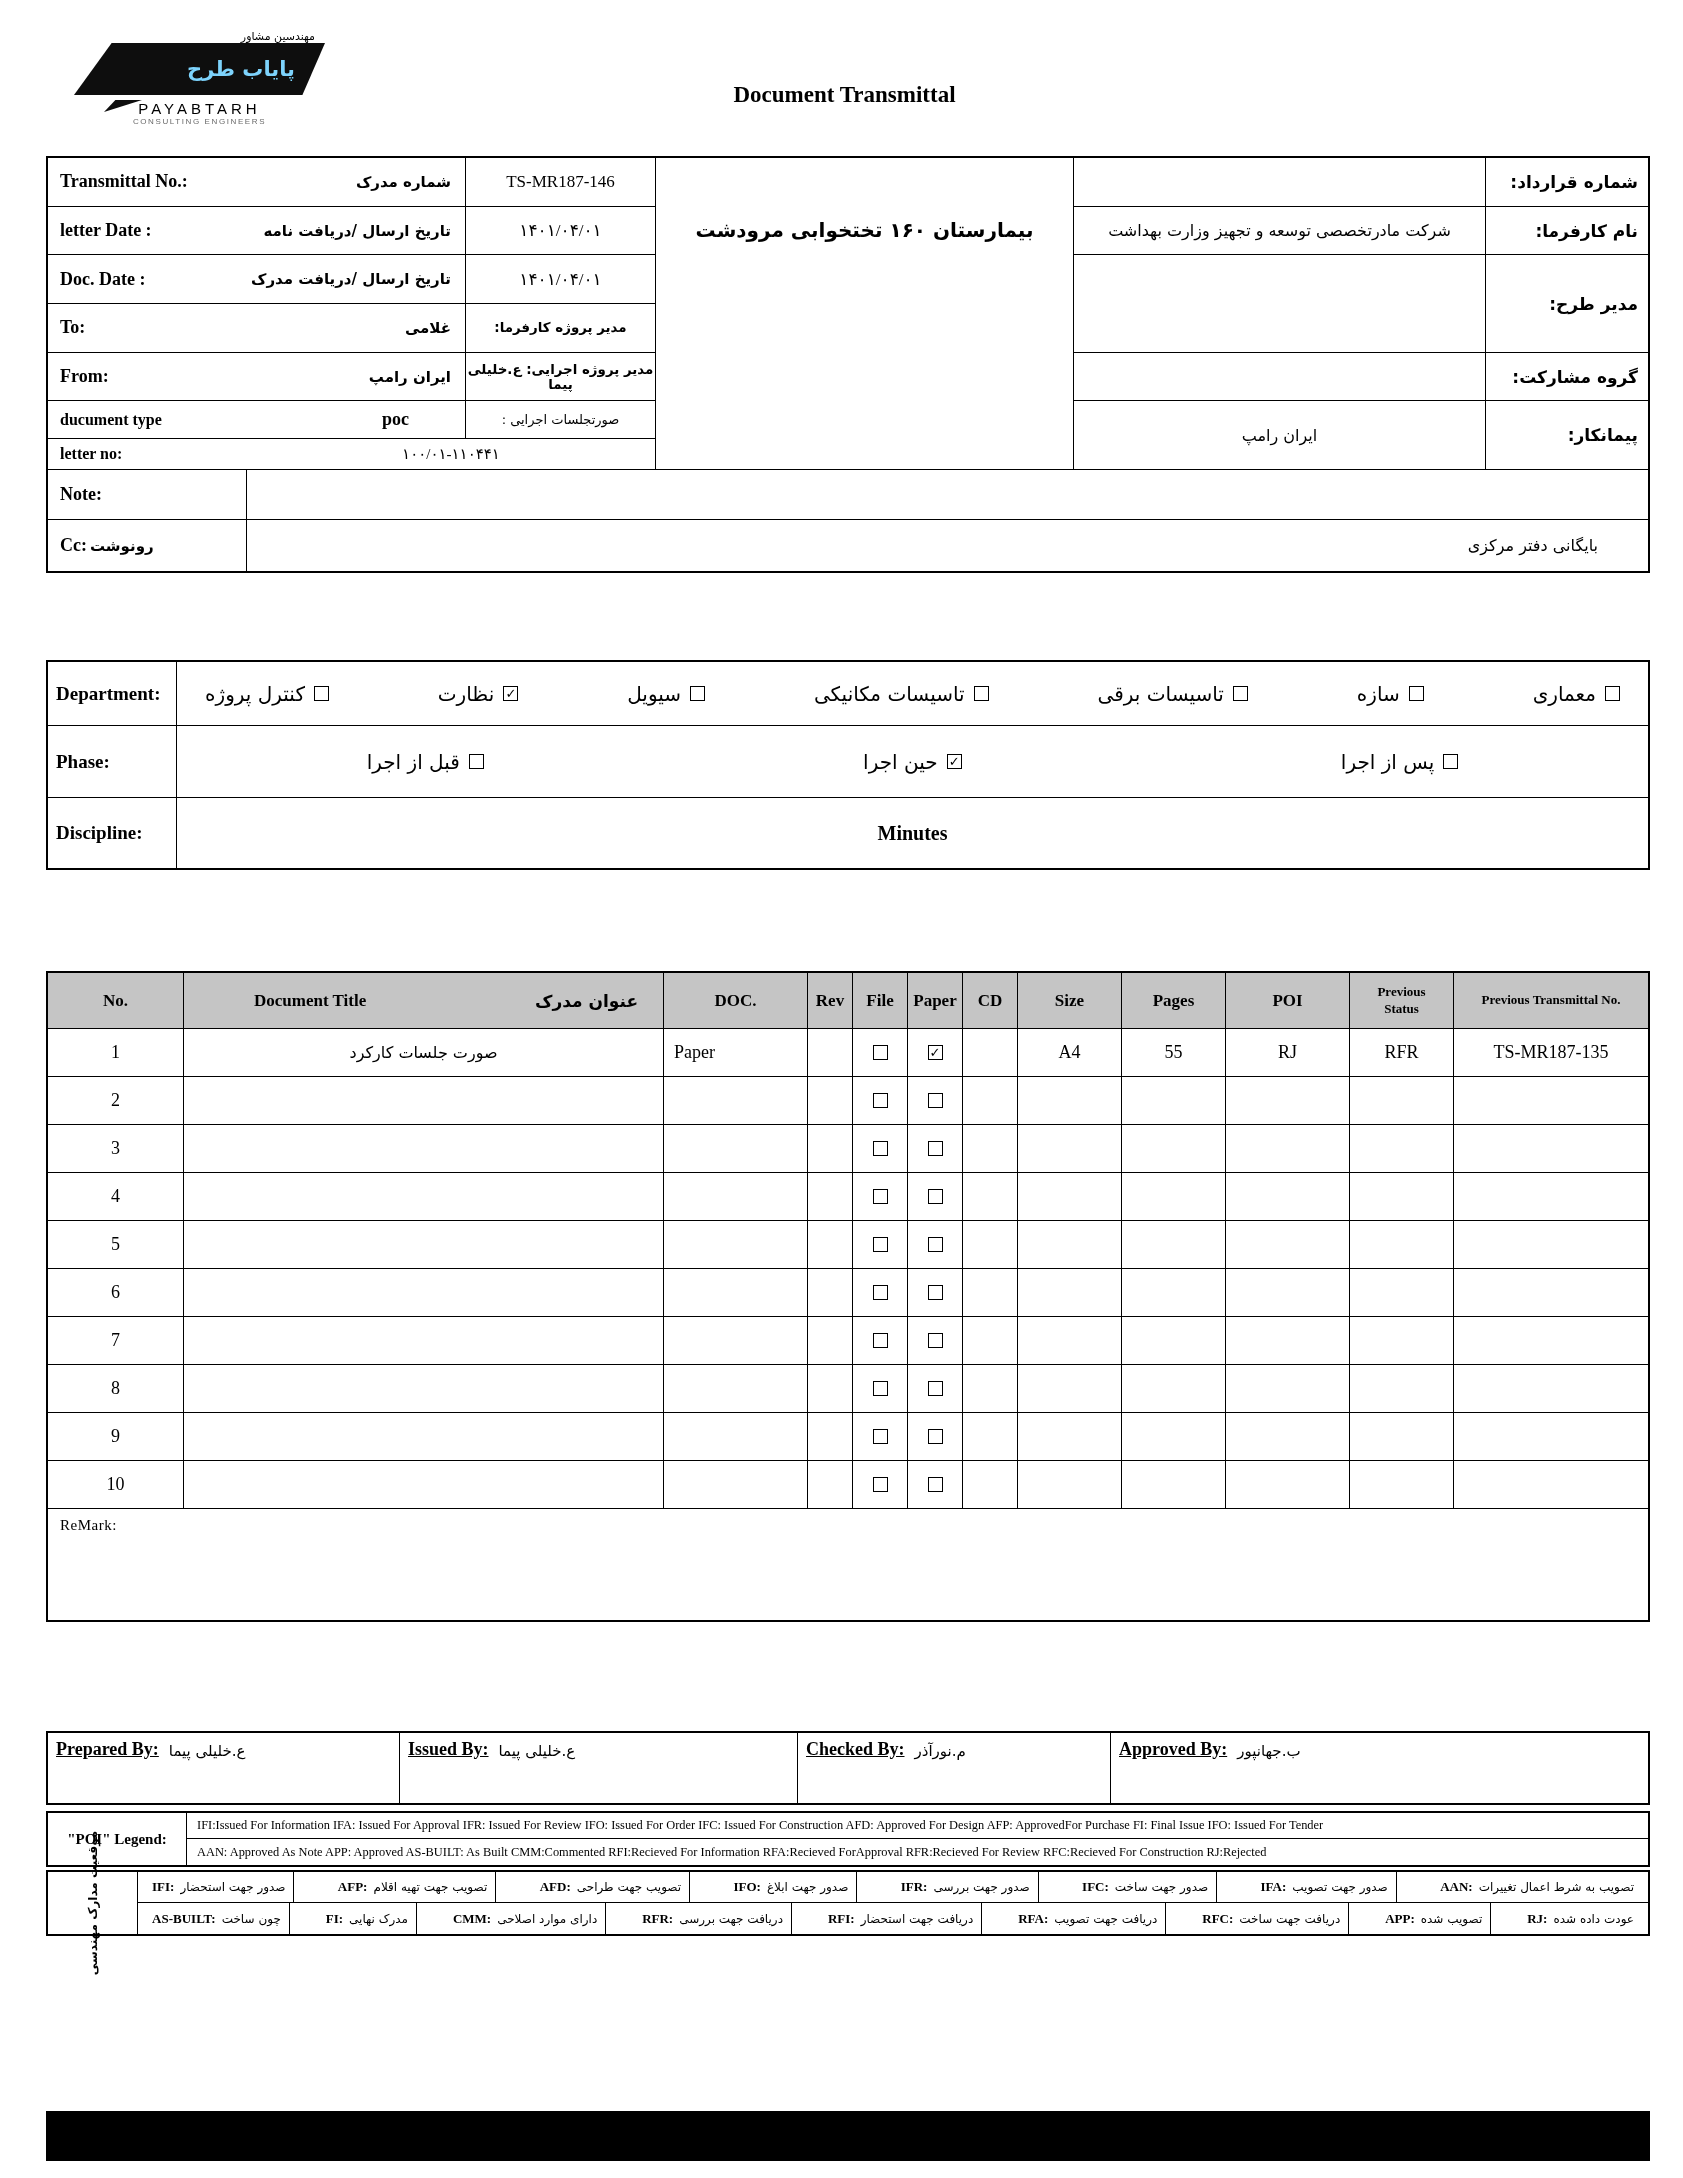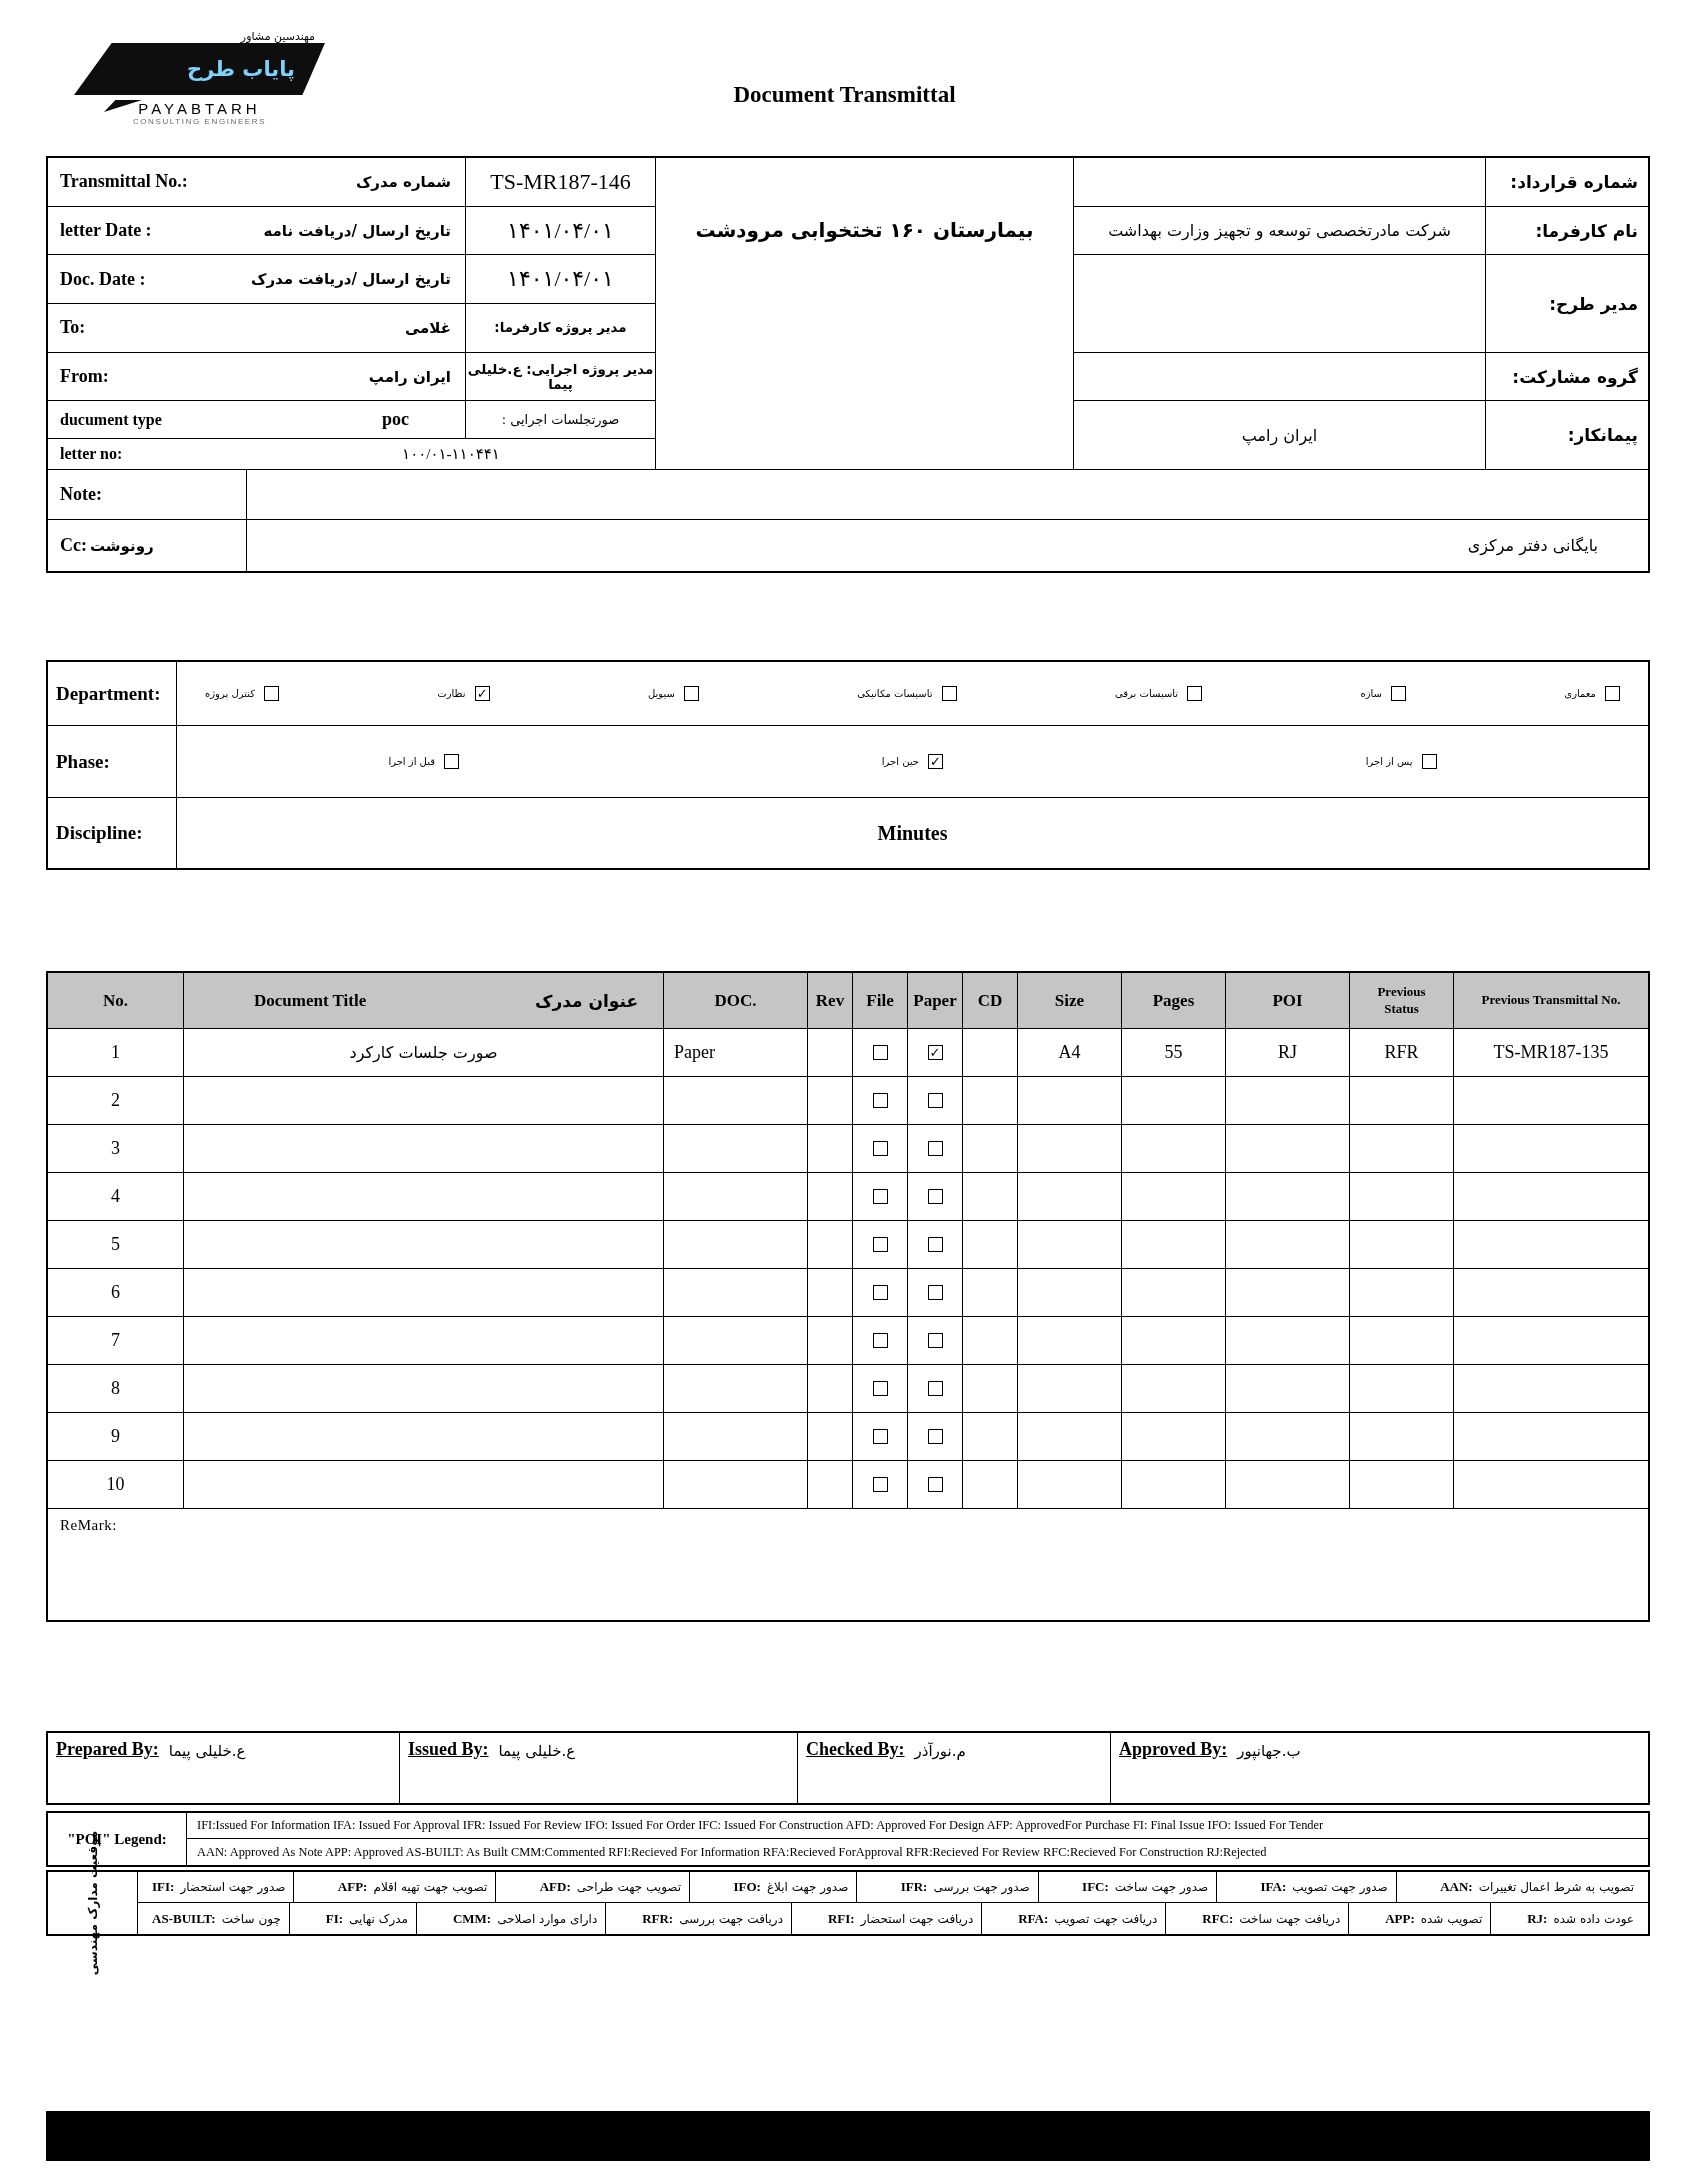--- a/index.html
+++ b/index.html
@@ -30,21 +30,21 @@
   
   .ttable { display: grid; grid-template-columns: 607px 418px 1fr; grid-template-rows: 311px 50px 52px; border: 2px solid #000; }
   .t-left { grid-column: 1; grid-row: 1; display: flex; flex-direction: column; }
   .trow { display: flex; border-bottom: 1px solid #000; align-items: stretch; }
   .t-left .trow:last-child { border-bottom: none; }
   .h49 { height: 49px; } .h38 { height: 38px; } .h30 { height: 30px; }
   .c1 { width: 418px; border-right: 1px solid #000; display: flex; align-items: center; justify-content: space-between; padding: 0 14px 0 12px; }
   .c2 { flex: 1; display: flex; align-items: center; justify-content: center; text-align: center; }
   .lab-en { font-weight: bold; font-size: 18px; }
   .lab-fa { font-size: 15px; font-weight: bold; }
-  .val { font-size: 22px; }
+  .val { font-size: 17px; }
   .role { font-size: 13.4px; font-weight: bold; }
   .small-fa { font-size: 13px; }
   .merged { display: flex; }
   .merged .lbl { width: 199px; padding-left: 12px; display: flex; align-items: center; font-weight: bold; font-size: 16px; }
   .merged .mval { flex: 1; display: flex; align-items: center; justify-content: center; font-size: 15px; }
   .t-mid { grid-column: 2; grid-row: 1; border-left: 1px solid #000; display: flex; justify-content: center;
     padding-top: 60px; font-weight: bold; font-size: 20px; }
   .t-right { grid-column: 3; grid-row: 1; border-left: 1px solid #000; display: flex; flex-direction: column; }
   .rrow { display: flex; border-bottom: 1px solid #000; }
   .t-right .rrow:last-child { border-bottom: none; }
@@ -58,21 +58,21 @@
 
   
   .ctable { margin-top: 87px; border: 2px solid #000; }
   .crow { display: flex; border-bottom: 1px solid #000; }
   .ctable .crow:last-child { border-bottom: none; }
   .clabel { width: 129px; border-right: 1px solid #000; display: flex; align-items: center; padding-left: 8px; font-weight: bold; font-size: 19px; }
   .citems { flex: 1; display: flex; align-items: center; }
   .dept { justify-content: space-between; padding: 0 28px; }
   .phasei { justify-content: space-around; }
   .citem { display: flex; align-items: center; gap: 9px; }
-  .clab { font-size: 10px; }
+  .clab { font-size: 20px; }
   .ch64 { height: 64px; } .ch72 { height: 72px; } .ch70 { height: 70px; }
   .disc-val { flex: 1; display: flex; align-items: center; justify-content: center; font-weight: bold; font-size: 20px; }
   .cbox { width: 15px; height: 15px; border: 1.6px solid #000; display: inline-flex; align-items: center; justify-content: center; background: #fff; flex: none; }
   .cbox.checked::after { content: "✓"; font-size: 13px; line-height: 1; font-family: "DejaVu Sans", sans-serif; }
 
   
   .dtable { margin-top: 101px; border: 2px solid #000;
     --cols: 136px 480px 144px 45px 55px 55px 55px 104px 104px 124px 104px 1fr; }
   .dhead { display: grid; grid-template-columns: var(--cols); background: #c5c5c5; height: 56px; border-bottom: 1px solid #000; font-weight: bold; }
   .dc { border-right: 1px solid #000; display: flex; align-items: center; justify-content: center; text-align: center; overflow: hidden; font-size: 18px; }

